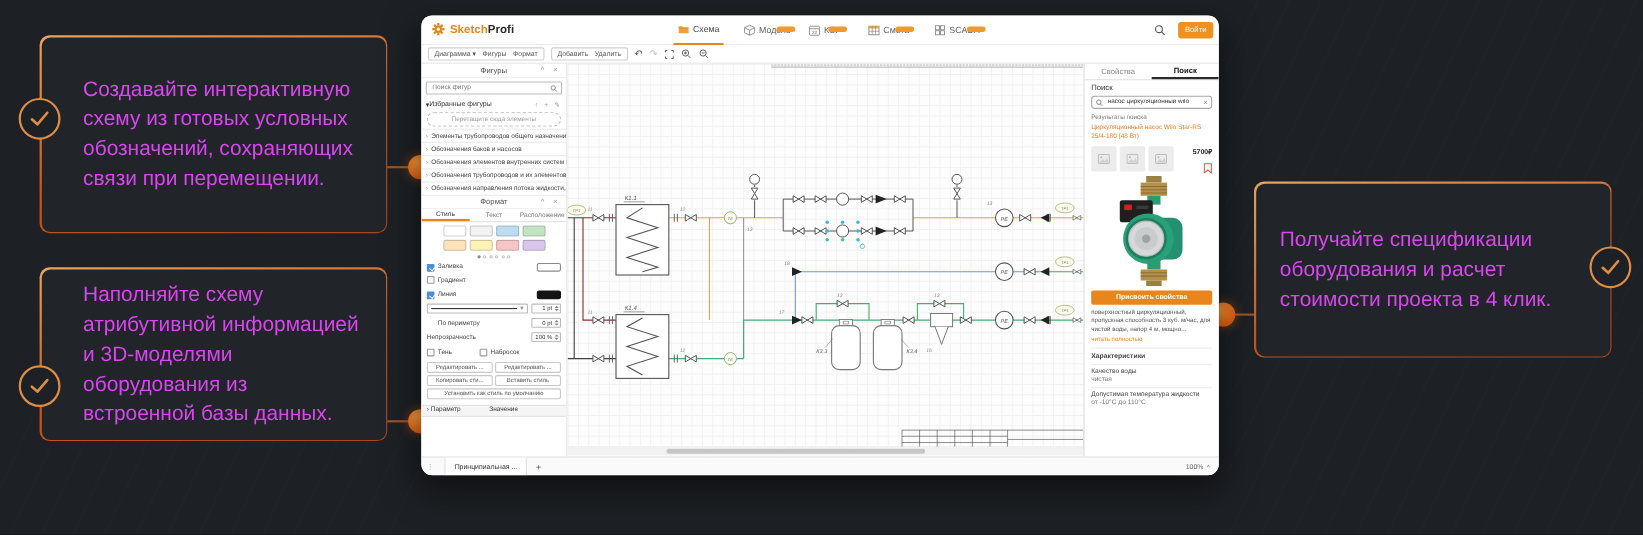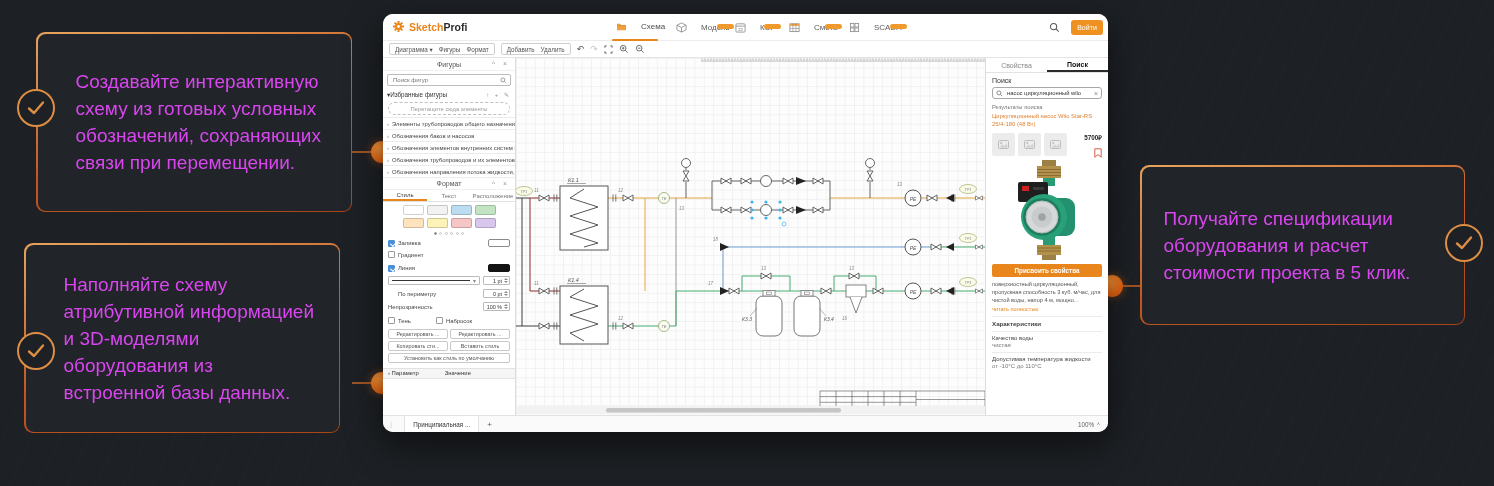--- a/index.html
+++ b/index.html
@@ -16,21 +16,21 @@
        border:2.5px solid #dd8e44;display:flex;align-items:center;justify-content:center}
   .connline{position:absolute;height:2px;background:#9c5526}
   .conndot{position:absolute;width:22px;height:22px;border-radius:50%;
        background:radial-gradient(circle at 35% 30%,#fa9a3c,#e8620f 70%);box-shadow:0 0 10px rgba(238,110,24,.45)}
   
   .app{position:absolute;left:383px;top:14px;width:725px;height:418px;background:#fff;border-radius:10px;
        box-shadow:0 12px 34px rgba(0,0,0,.55);overflow:hidden}
   .topbar{position:absolute;left:0;top:0;width:100%;height:27px;border-bottom:1px solid #ececec;background:#fff}
   .brand{position:absolute;left:9px;top:6px;display:flex;align-items:center;gap:4px;font-size:10.5px;font-weight:bold}
   .brand .p1{color:#e8861b}.brand .p2{color:#2b2b2b}
-  .navtab{position:absolute;top:8px;display:flex;align-items:center;gap:14px;font-size:8px;color:#5d5d5d;cursor:pointer}
+  .navtab{position:absolute;top:8px;display:flex;align-items:center;gap:3px;font-size:8px;color:#5d5d5d;cursor:pointer}
   .badge{position:absolute;width:17px;height:5px;border-radius:3px;background:#f09a2e;top:2px}
   .tab-underline{position:absolute;top:24.5px;height:2.5px;background:#e8861b;border-radius:2px}
   .loginbtn{position:absolute;top:6px;width:32px;height:15px;background:#ef9121;border-radius:3px;color:#fff;
        font-size:7px;display:flex;align-items:center;justify-content:center}
   .toolbar{position:absolute;left:0;top:27px;width:100%;height:17px;border-bottom:1px solid #e4e4e4;background:#fff;
        display:flex;align-items:center;padding-left:6px;gap:6px}
   .tgroup{display:flex;align-items:center;gap:6px;border:1px solid #cfcfcf;border-radius:2px;height:12px;
        padding:0 5px;font-size:6.3px;color:#555}
   .ticon{font-size:9px;line-height:9px;color:#555}
   
@@ -123,36 +123,36 @@
     </div>
   </div>
   <div class="ckc" style="left:17px;top:89px">
     <svg width="20" height="16" viewBox="0 0 20 16">
         <path d="M3 8.5 L8 13 L17 2.5" fill="none" stroke="#dd8e44" stroke-width="2.4" stroke-linecap="round" stroke-linejoin="round"></path>
       </svg>
   </div>
   <div class="connline" style="left:352px;top:151px;width:30px"></div>
   <div class="conndot" style="left:371px;top:141px"></div>
 
-  <div class="callout" style="left:24px;top:243px;width:316px;height:190px">
+  <div class="callout" style="left:36px;top:243px;width:316px;height:158px">
     <div class="inner" style="padding:10px 24px 10px 38px">
       <span>Наполняйте схему атрибутивной информацией и 3D-моделями оборудования из встроенной базы данных.</span>
     </div>
   </div>
   <div class="ckc" style="left:17px;top:332px">
     <svg width="20" height="16" viewBox="0 0 20 16">
         <path d="M3 8.5 L8 13 L17 2.5" fill="none" stroke="#dd8e44" stroke-width="2.4" stroke-linecap="round" stroke-linejoin="round"></path>
       </svg>
   </div>
   <div class="connline" style="left:352px;top:382px;width:30px"></div>
   <div class="conndot" style="left:371px;top:372px"></div>
 
   <div class="callout" style="left:1140px;top:165px;width:325px;height:160px">
     <div class="inner" style="padding:10px 44px 10px 22px">
-      <span>Получайте спецификации оборудования и расчет стоимости проекта в 5 клик.</span>
+      <span>Получайте спецификации оборудования и расчет стоимости проекта в 4 клик.</span>
     </div>
   </div>
   <div class="ckc" style="left:1445px;top:224px">
     <svg width="20" height="16" viewBox="0 0 20 16">
         <path d="M3 8.5 L8 13 L17 2.5" fill="none" stroke="#dd8e44" stroke-width="2.4" stroke-linecap="round" stroke-linejoin="round"></path>
       </svg>
   </div>
   <div class="connline" style="left:1112px;top:285px;width:28px"></div>
   <div class="conndot" style="left:1101px;top:275px"></div>
 

